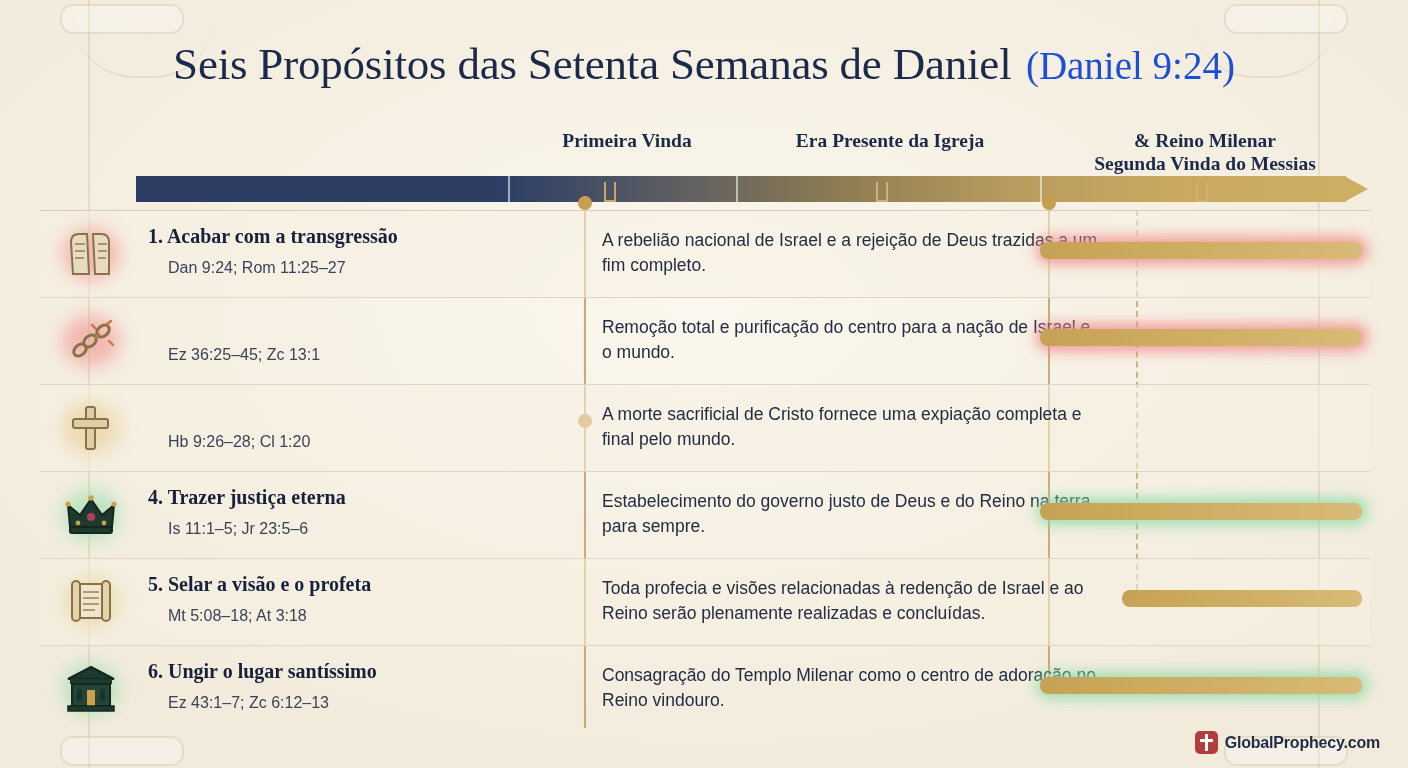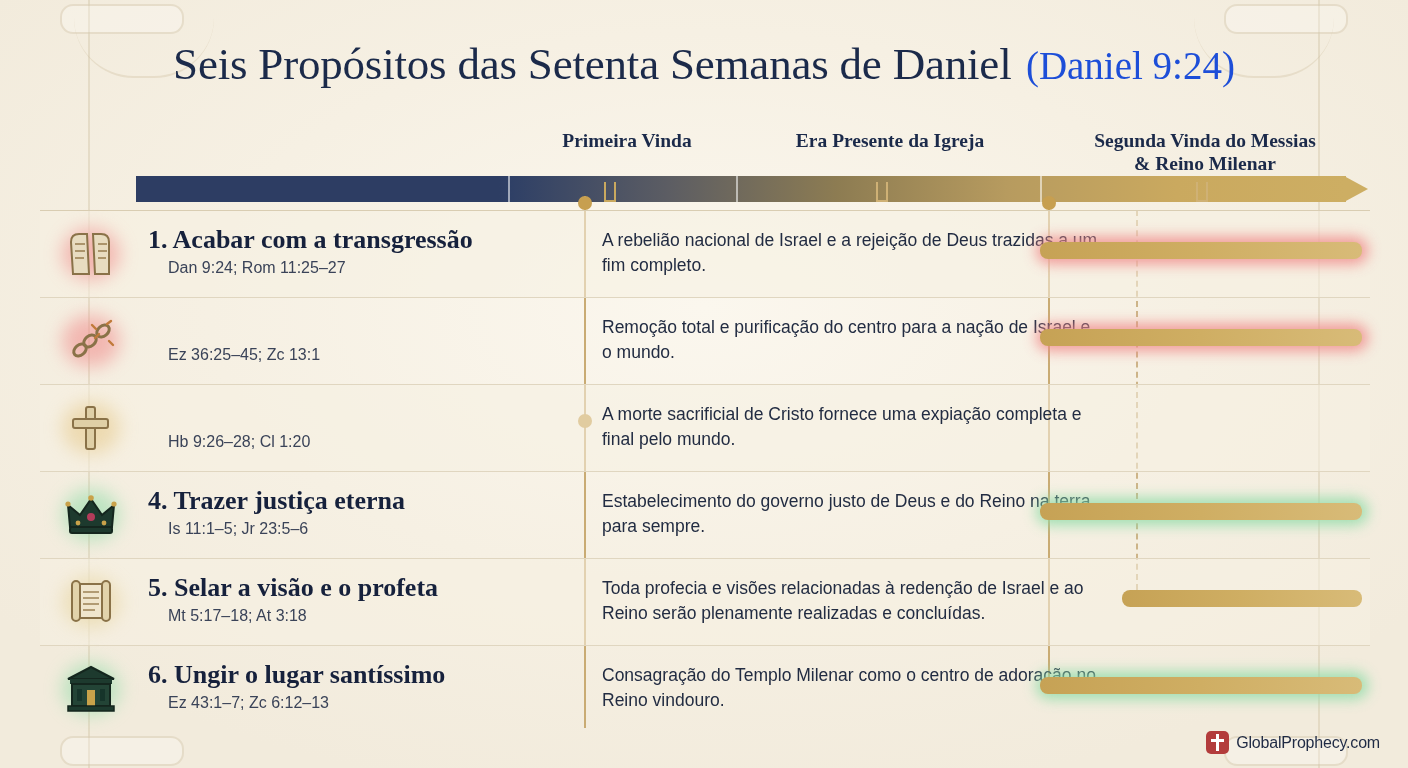--- a/index.html
+++ b/index.html
@@ -208,21 +208,21 @@
     opacity: 0.55;
   }
   .icon-svg { position: relative; z-index: 2; }
 
   .row-title {
     position: absolute;
     left: 108px;
     top: 14px;
     font-family: "Liberation Serif", serif;
     font-weight: bold;
-    font-size: 26px;
+    font-size: 20px;
     color: #16213c;
     white-space: nowrap;
   }
   .row-refs {
     position: absolute;
     left: 128px;
     top: 48px;
     font-size: 16px;
     color: #3a4358;
     white-space: nowrap;
@@ -278,21 +278,21 @@
     background: #fff;
   }
   .logo-mark:after {
     content: "";
     position: absolute;
     left: 5px; top: 8px;
     width: 13px; height: 3px;
     background: #fff;
   }
   .logo-text {
-    font-weight: normal;
+    font-weight: bold;
     font-size: 16px;
     color: #1f2a44;
     letter-spacing: -0.2px;
   }
 </style>
 </head>
 <body>
 
 <div class="bg"></div>
 <div class="bg-scroll"></div>
@@ -309,22 +309,22 @@
 </div>
 
 <div class="era-labels">
   <div class="era-label e1">
     <div>Primeira Vinda</div>
   </div>
   <div class="era-label e2">
     <div>Era Presente da Igreja</div>
   </div>
   <div class="era-label e3">
+    <div>&amp; Reino Milenar</div>
     <div>Segunda Vinda do Messias</div>
-    <div>&amp; Reino Milenar</div>
   </div>
 </div>
 
 <div class="timeline">
   <div class="tl-bar"></div>
   <div class="tl-arrow"></div>
   <div class="tl-div" style="left:372px;"></div>
   <div class="tl-div" style="left:600px;"></div>
   <div class="tl-div" style="left:904px;"></div>
   <div class="tl-tick" style="left:468px;"></div>
@@ -425,21 +425,21 @@
         <rect x="13" y="6" width="26" height="34" fill="#f0e6cd" stroke="#8a7248" stroke-width="2"></rect>
         <rect x="7" y="3" width="8" height="40" rx="4" fill="#e2d3ab" stroke="#8a7248" stroke-width="2"></rect>
         <rect x="37" y="3" width="8" height="40" rx="4" fill="#e2d3ab" stroke="#8a7248" stroke-width="2"></rect>
         <line x1="18" y1="14" x2="34" y2="14" stroke="#9c8255" stroke-width="1.5"></line>
         <line x1="18" y1="20" x2="34" y2="20" stroke="#9c8255" stroke-width="1.5"></line>
         <line x1="18" y1="26" x2="34" y2="26" stroke="#9c8255" stroke-width="1.5"></line>
         <line x1="18" y1="32" x2="30" y2="32" stroke="#9c8255" stroke-width="1.5"></line>
       </svg>
     </div>
     <div class="row-title">5. Selar a visão e o profeta</div>
-    <div class="row-refs">Mt 5:17–18; At 3:18</div>
+    <div class="row-refs">Mt 5:08–18; At 3:18</div>
     <div class="row-desc">Toda profecia e visões relacionadas à redenção de Israel e ao Reino serão plenamente realizadas e concluídas.</div>
     <div class="ebar" style="left:1082px; top:31px; width:240px;"></div>
   </div>
 
   <div class="row">
     <div class="row-icon">
       <div class="glow" style="background:#8fdca8;"></div>
       <svg class="icon-svg" width="54" height="48" viewBox="0 0 54 48">
         <path d="M27 2 L50 14 L4 14 Z" fill="#1d3a2e" stroke="#14261e" stroke-width="2"></path>
         <rect x="6" y="14" width="42" height="5" fill="#1d3a2e"></rect>

